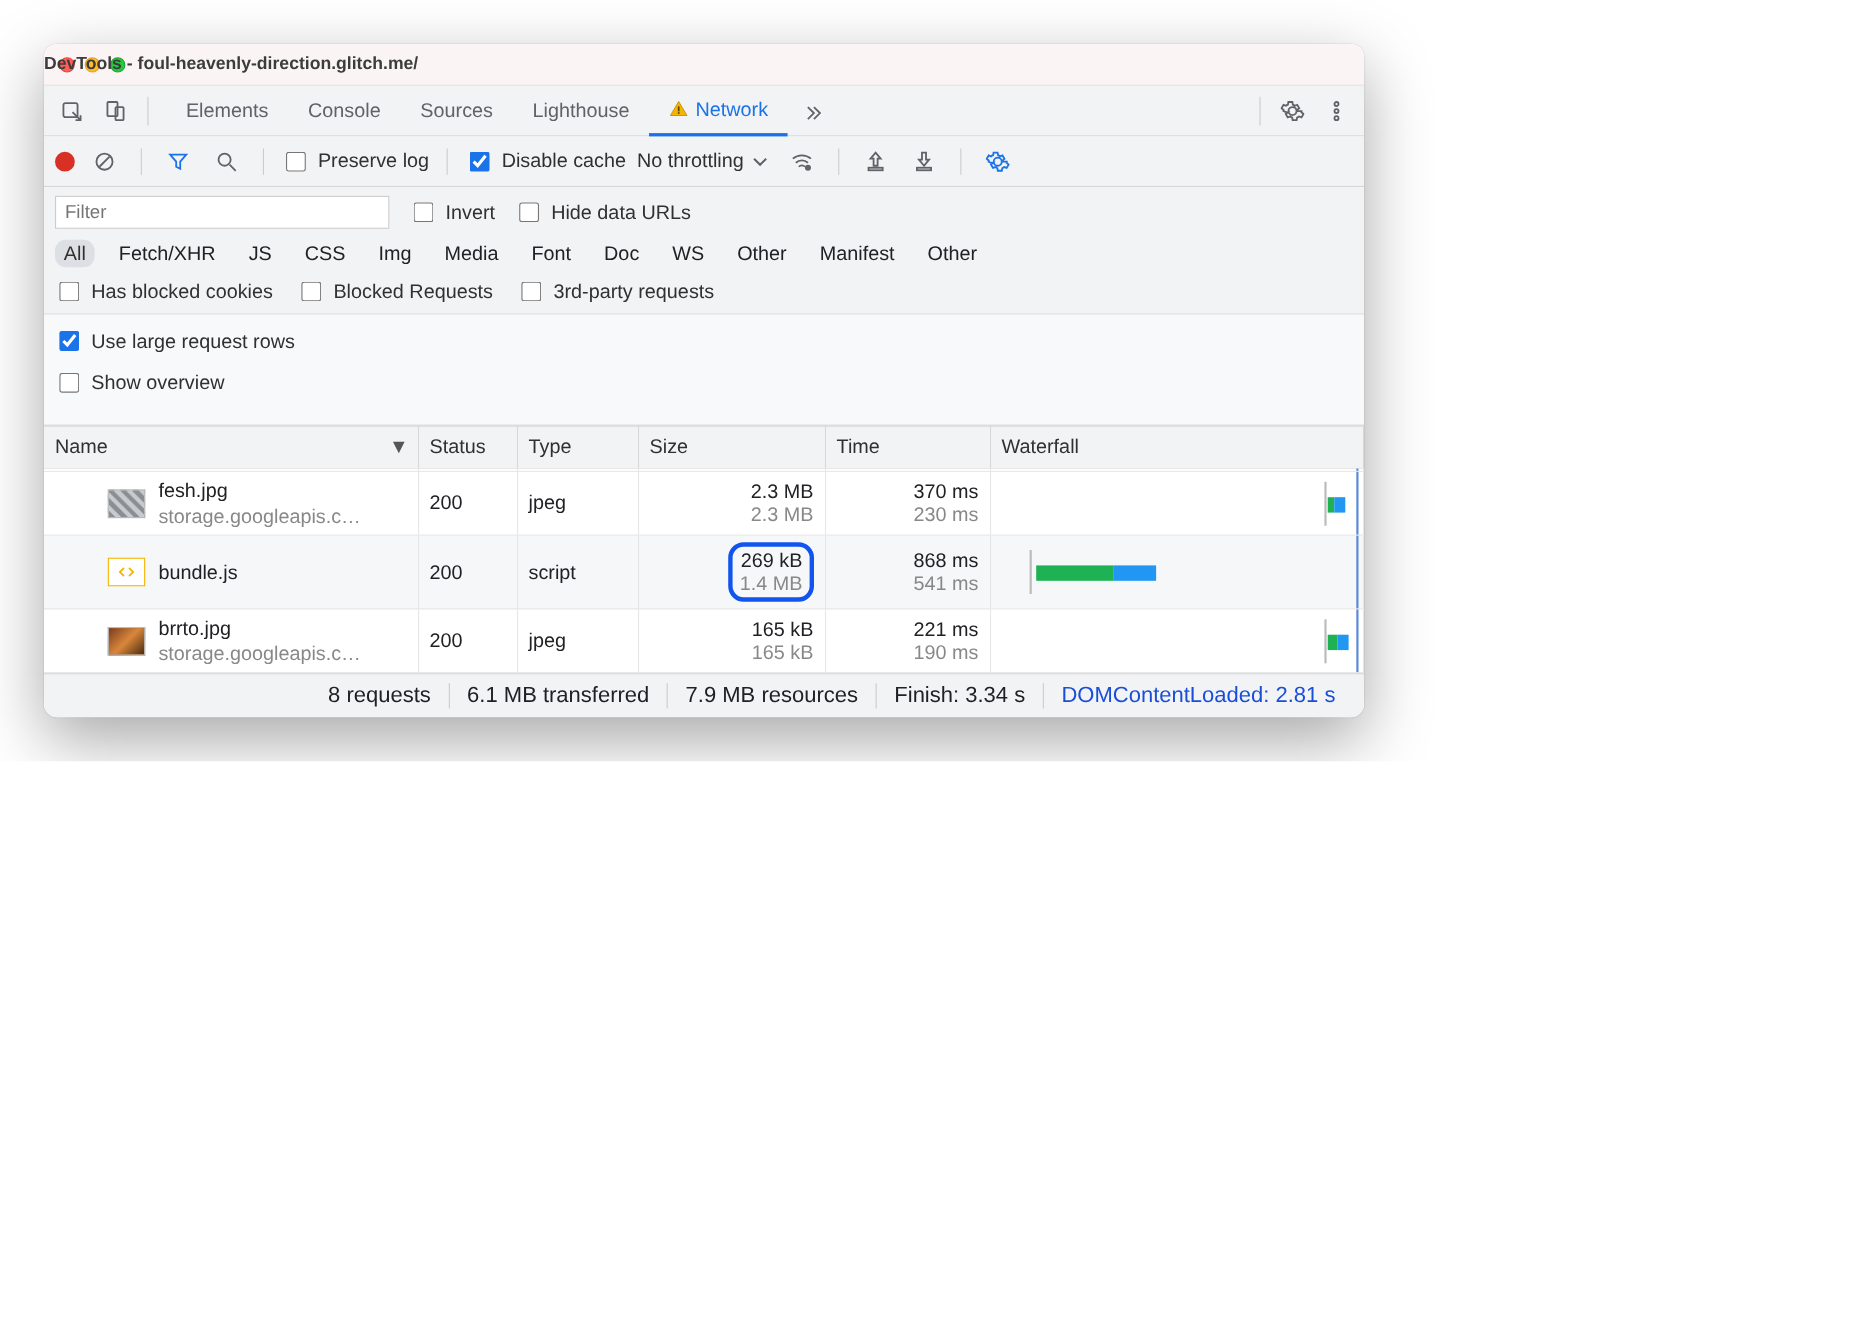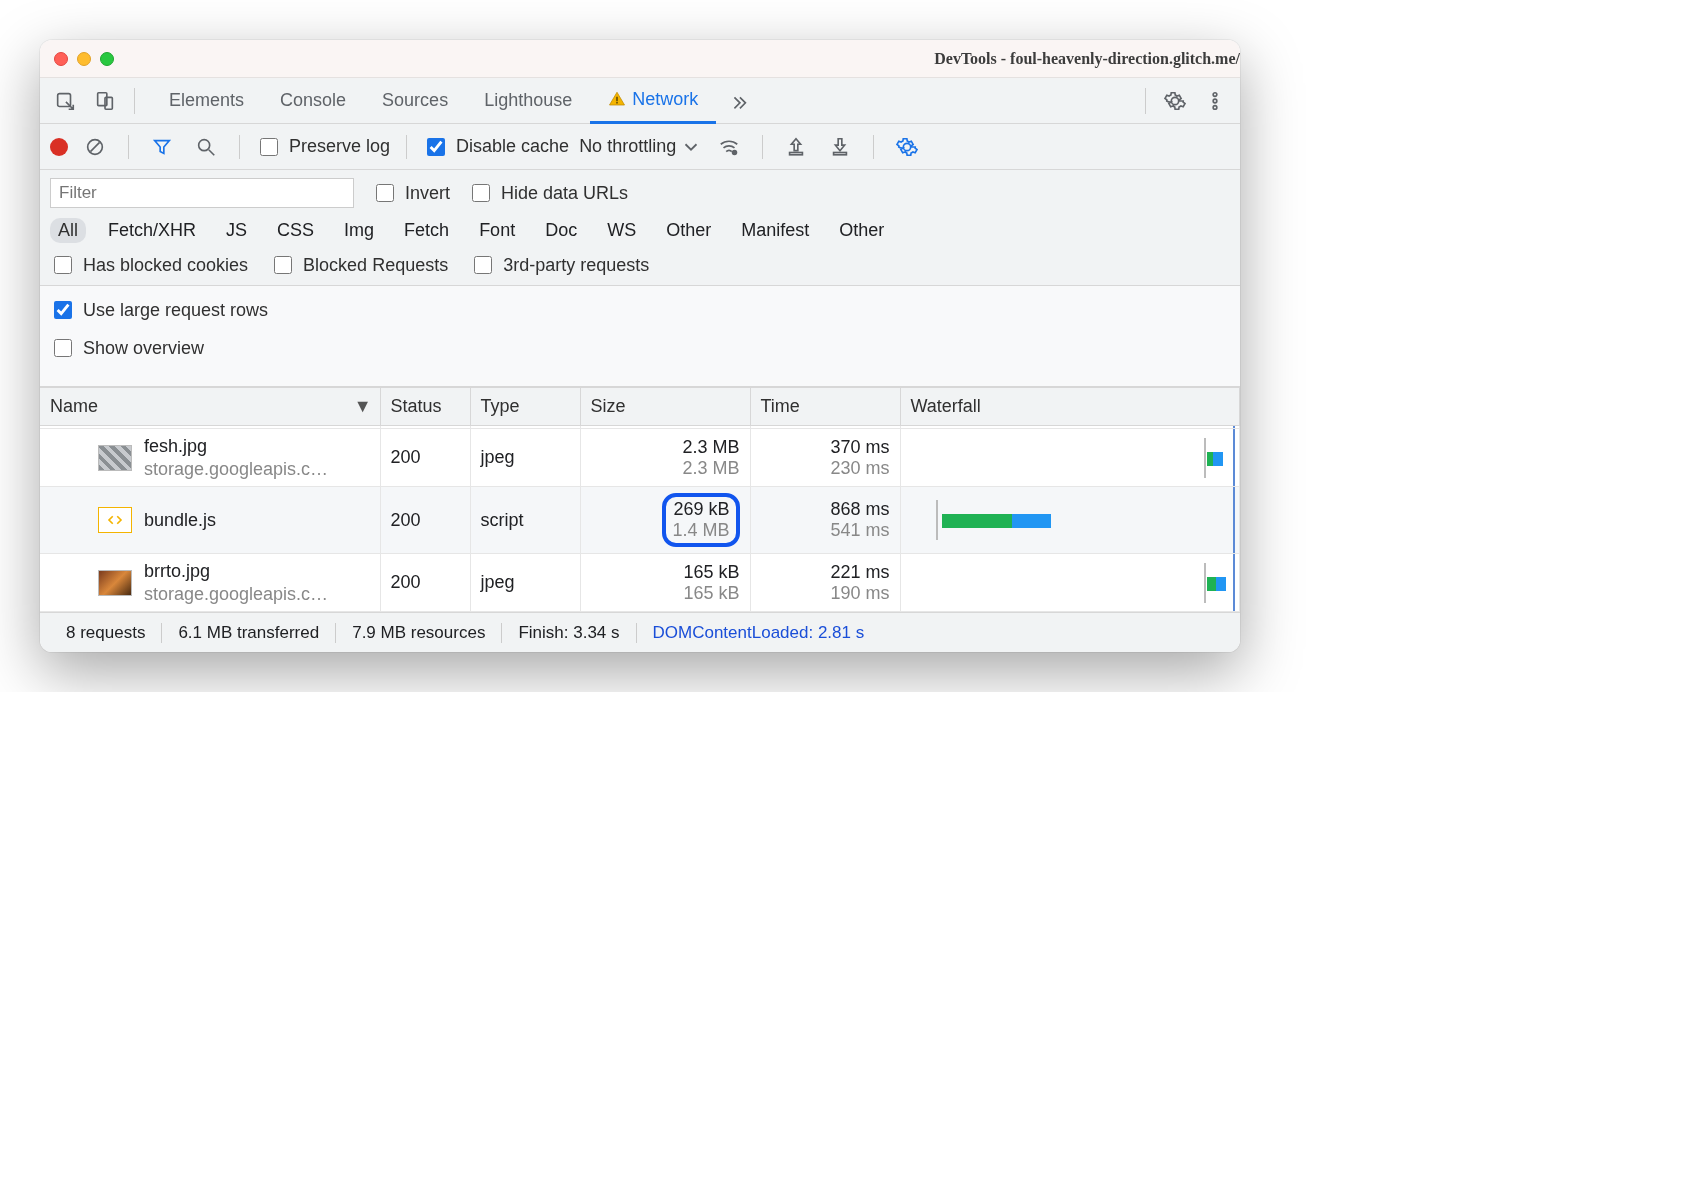--- a/index.html
+++ b/index.html
@@ -26,21 +26,21 @@
     align-items: center;
     padding: 0 14px;
     border-bottom: 1px solid #e5e1e0;
     position: relative;
   }
   .traffic { display:flex; gap:9px; }
   .traffic span { width:14px; height:14px; border-radius:50%; display:block; }
   .tl-close{background:#ff5f57;border:1px solid #e24640;}
   .tl-min  {background:#febc2e;border:1px solid #e0a128;}
   .tl-max  {background:#28c840;border:1px solid #1fa531;}
-  .title   {position:absolute;left:0;right:0;text-align:right;font-weight:600;font-size:16px;color:#3c3c3c;pointer-events:none;font-family:Liberation Serif, serif;}
+  .title   {position:absolute;left:0;right:0;text-align:left;font-weight:600;font-size:16px;color:#3c3c3c;pointer-events:none;}
   
   .tabs-row{
     display:flex;align-items:center;height:46px;
     border-bottom:1px solid #d7d7d7;background:#f1f3f4;padding:0 8px;gap:6px;
   }
   .tabs-row .sep{width:1px;height:26px;background:#ccc;margin:0 6px;}
   .icon-btn{width:34px;height:34px;display:flex;align-items:center;justify-content:center;color:#5f6368;border-radius:4px;}
   .icon-btn svg{width:22px;height:22px;stroke:currentColor;fill:none;stroke-width:1.8;}
   .tabs{display:flex;gap:0;margin-left:4px;}
   .tab{padding:0 18px;height:46px;display:flex;align-items:center;gap:6px;color:#5f6368;font-size:18px;text-align:right;}
@@ -89,21 +89,21 @@
   .val-sub{color:#888;}
   .hl{border:4px solid #1155ee;border-radius:14px;padding:2px 6px;display:inline-block;}
   .wf{position:relative;height:40px;}
   .wf .tick{position:absolute;top:0;bottom:0;width:2px;background:#bcbcbc;}
   .wf .bar{position:absolute;height:14px;top:14px;}
   .wf .g{background:#1fb254;}
   .wf .b{background:#2196f3;}
   .wf-col{padding:0 2px;position:relative;}
   .wf-line-r{position:absolute;right:4px;top:0;bottom:0;width:2px;background:#5c8ad6;}
   
-  .status{display:flex;align-items:center;height:40px;background:#f1f3f4;border-top:1px solid #d7d7d7;padding:0 10px;gap:0;font-size:17px;}
+  .status{display:flex;align-items:center;height:40px;background:#f1f3f4;border-top:1px solid #d7d7d7;padding:0 10px;gap:0;font-size:20px;justify-content:flex-end;}
   .status .cell{padding:0 16px;border-right:1px solid #ccc;}
   .status .cell:last-child{border-right:none;}
   .dcl{color:#1a4ed8;}
 </style>
 </head>
 <body>
 
 <div class="window">
 
   <div class="titlebar">
@@ -239,21 +239,21 @@
           <input type="checkbox" style="">
           <span>Hide data URLs</span>
         </label>
     </div>
     <div class="type-row">
       <span class="type-pill sel">All</span>
       <span class="type-pill">Fetch/XHR</span>
       <span class="type-pill">JS</span>
       <span class="type-pill">CSS</span>
       <span class="type-pill">Img</span>
-      <span class="type-pill">Fetch</span>
+      <span class="type-pill">Media</span>
       <span class="type-pill">Font</span>
       <span class="type-pill">Doc</span>
       <span class="type-pill">WS</span>
       <span class="type-pill">Other</span>
       <span class="type-pill">Manifest</span>
       <span class="type-pill">Other</span>
     </div>
     <div class="chk-row">
       <label class="chk">
           <input type="checkbox" style="">

